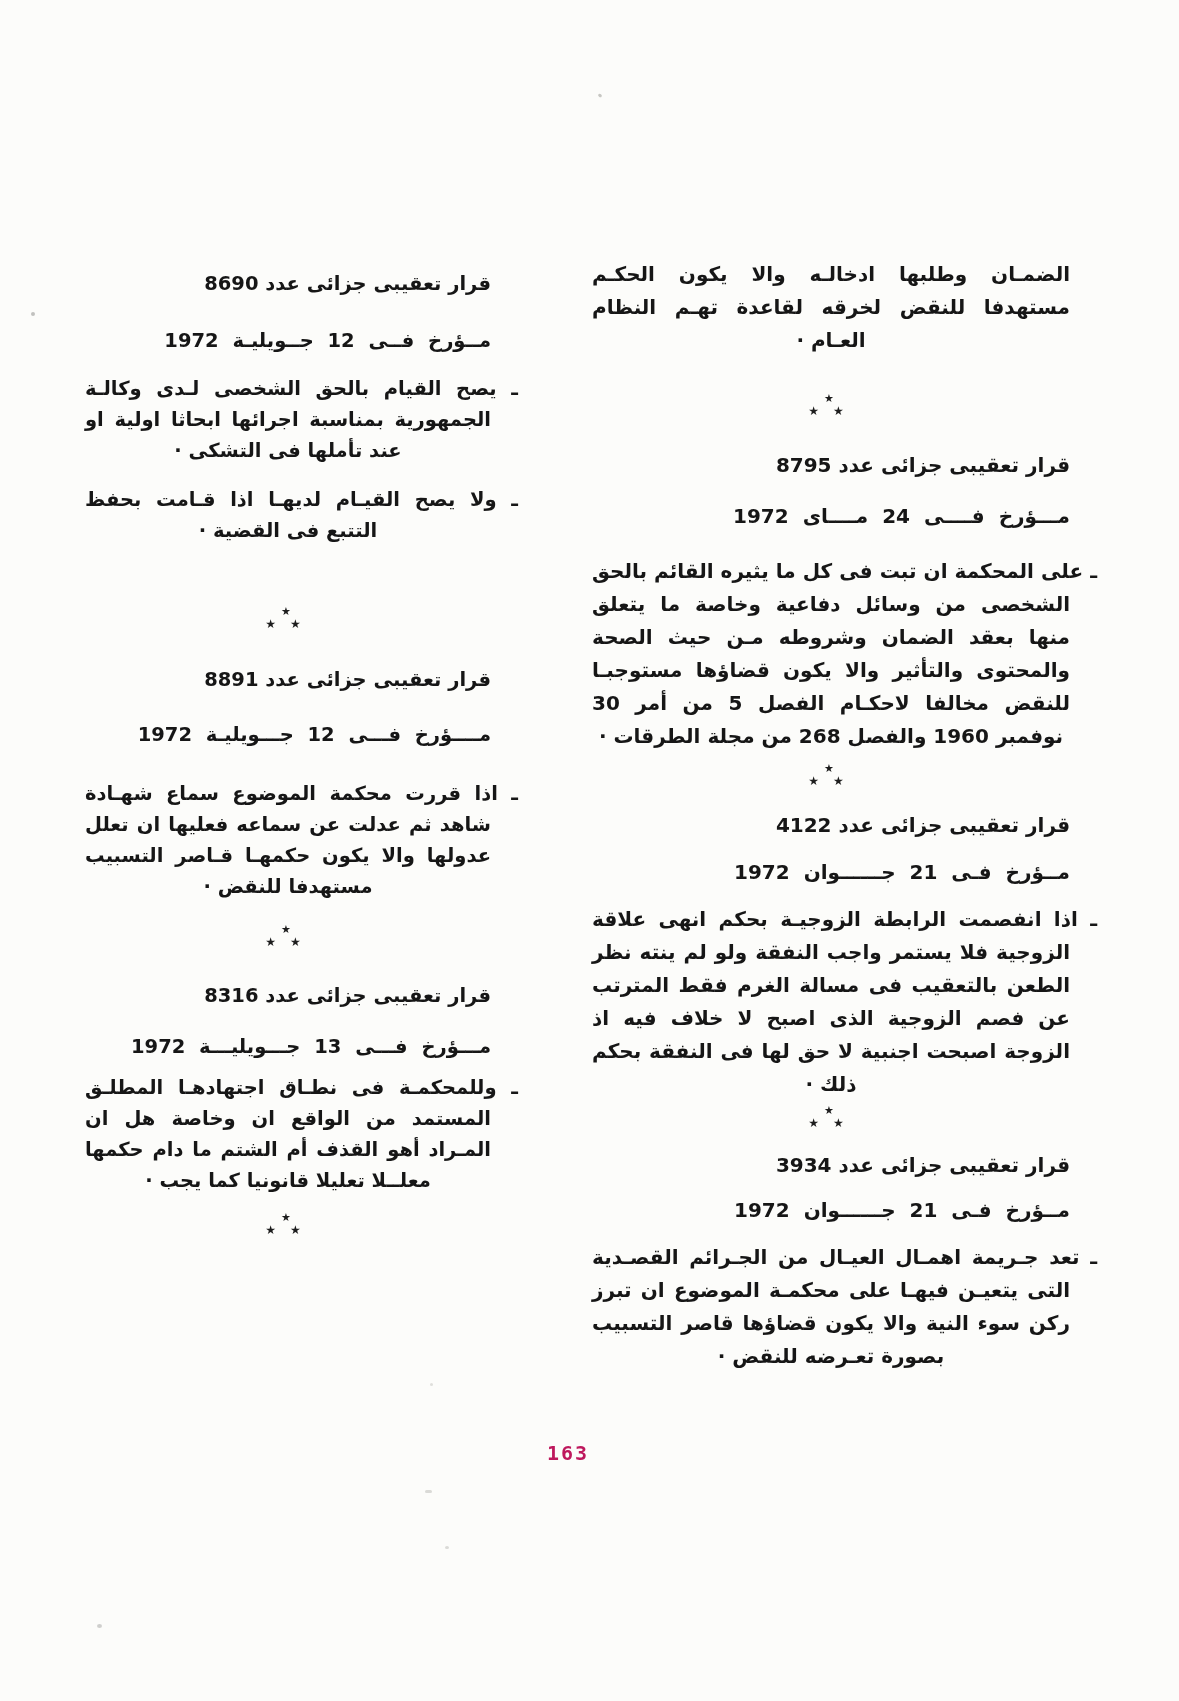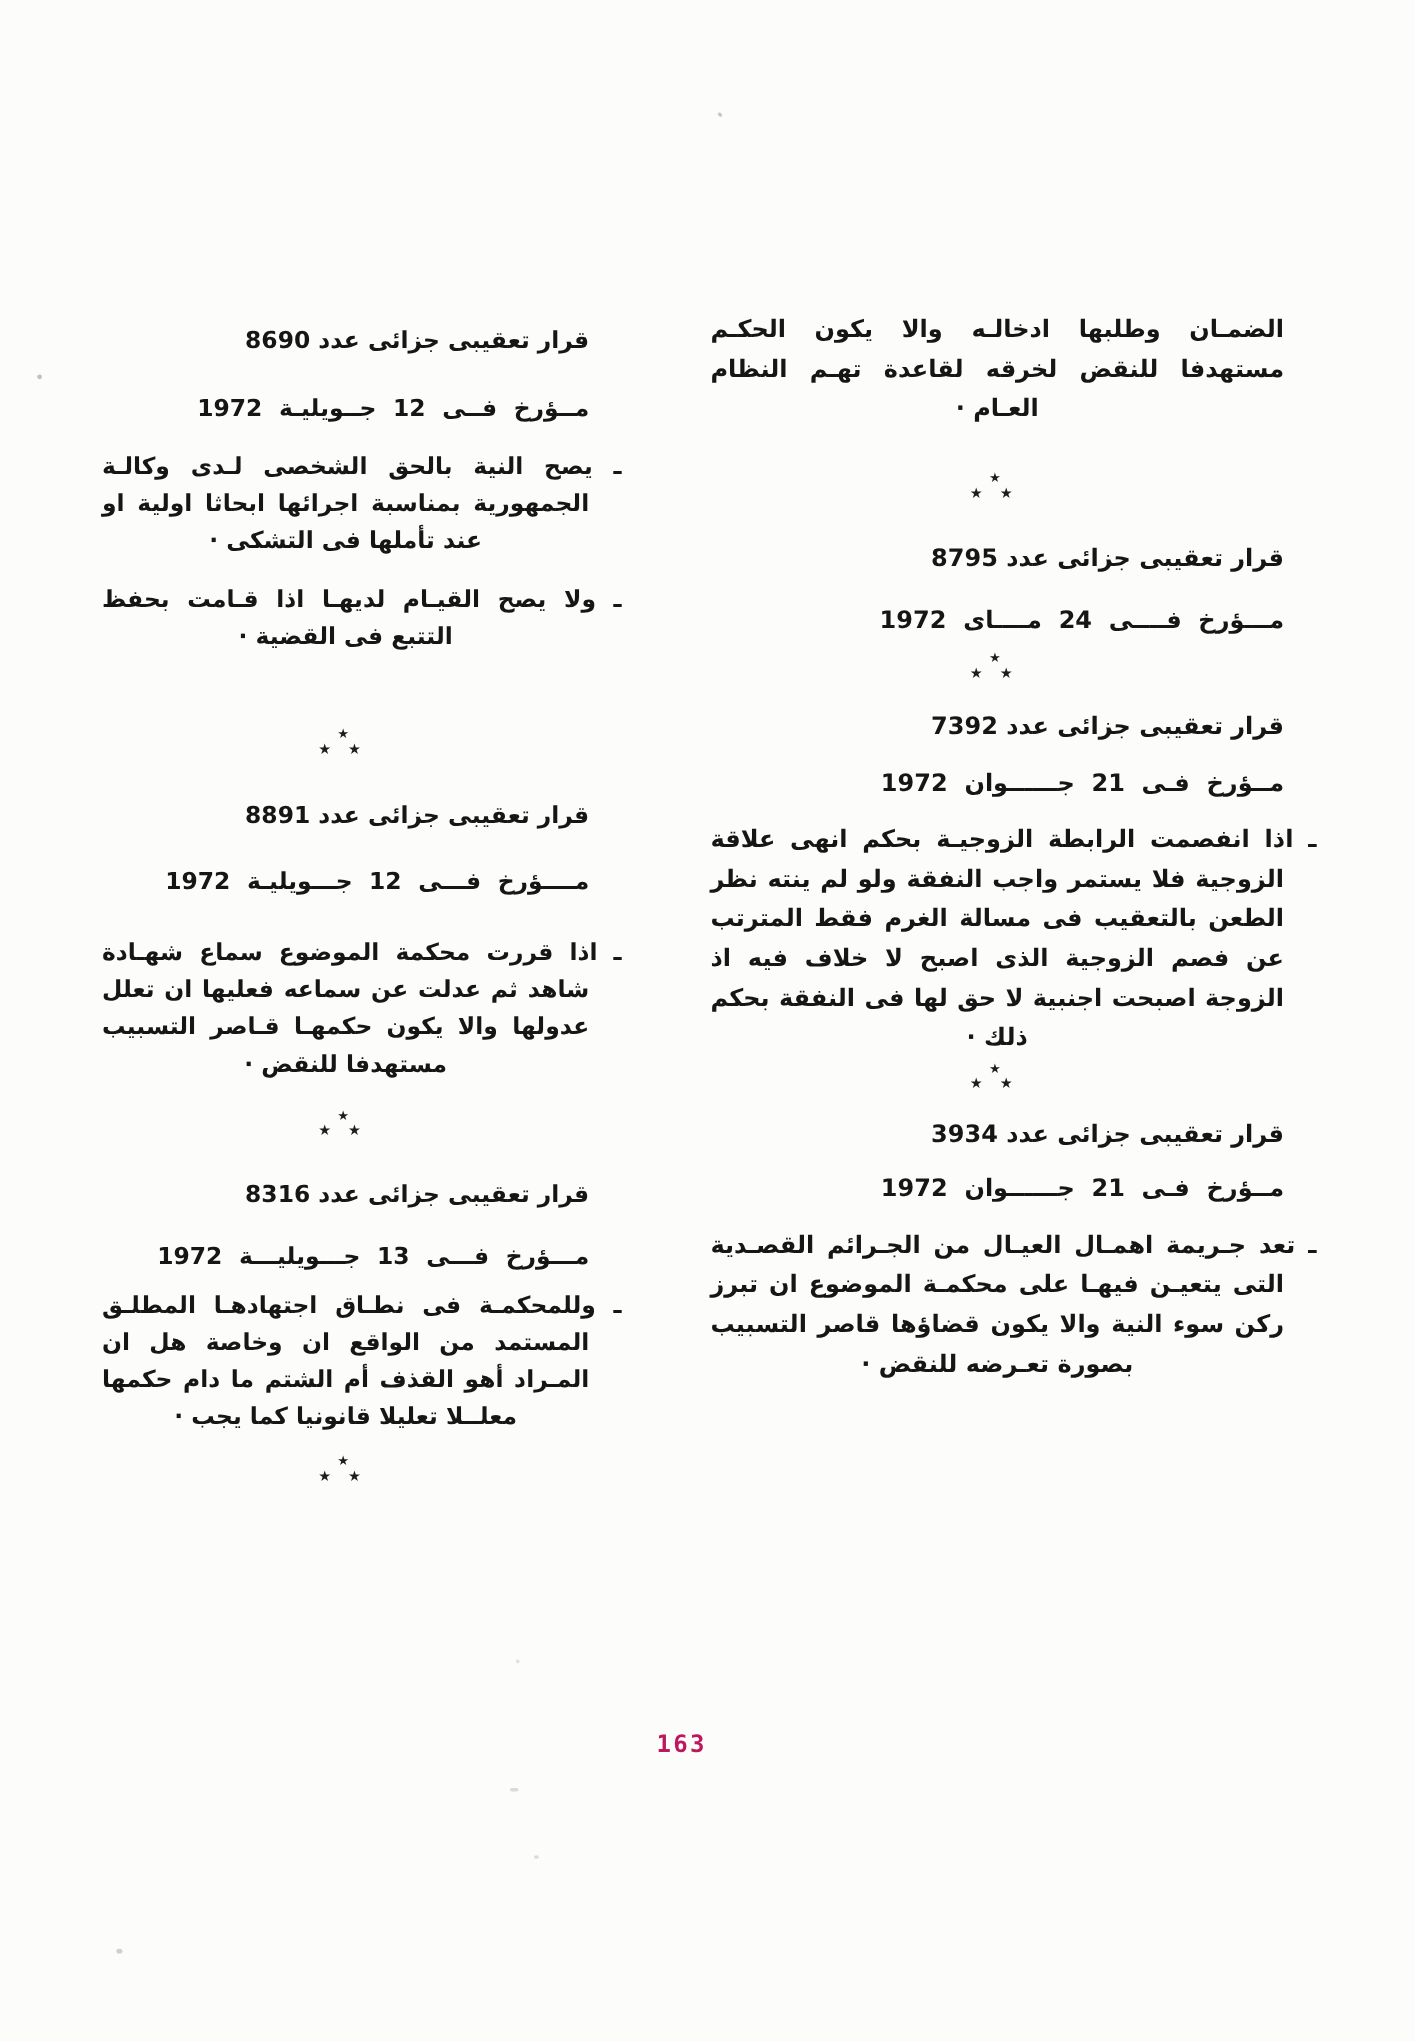--- a/index.html
+++ b/index.html
@@ -60,46 +60,47 @@
 
     <p class="para">الضمـان وطلبها ادخالـه والا يكون الحكـم مستهدفا للنقض لخرقه لقاعدة تهـم النظام العـام ·</p>
 
     <div class="stars" style="margin-top:36px">
       <span class="st-top">★</span>
       <span class="st-bottom">★ ★</span>
     </div>
 
     <h2 class="title" style="margin-top:26px">قرار تعقيبى جزائى عدد 8795</h2>
     <p class="date" style="margin-top:18px">مـــؤرخ فــــى 24 مــــاى 1972</p>
+    <p class="para hang" style="margin-top:22px">ـ على المحكمة ان تبت فى كل ما يثيره القائم بالحق الشخصى من وسائل دفاعية وخاصة ما يتعلق منها بعقد الضمان وشروطه مـن حيث الصحة والمحتوى والتأثير والا يكون قضاؤها مستوجبـا للنقض مخالفا لاحكـام الفصل 5 من أمر 30 نوفمبر 1960 والفصل 268 من مجلة الطرقات ·</p>
 
     <div class="stars" style="margin-top:10px">
       <span class="st-top">★</span>
       <span class="st-bottom">★ ★</span>
     </div>
 
-    <h2 class="title" style="margin-top:16px">قرار تعقيبى جزائى عدد 7392</h2>
+    <h2 class="title" style="margin-top:16px">قرار تعقيبى جزائى عدد 4122</h2>
     <p class="date" style="margin-top:14px">مــؤرخ فـى 21 جــــــوان 1972</p>
     <p class="para hang" style="margin-top:14px">ـ اذا انفصمت الرابطة الزوجيـة بحكم انهى علاقة الزوجية فلا يستمر واجب النفقة ولو لم ينته نظر الطعن بالتعقيب فى مسالة الغرم فقط المترتب عن فصم الزوجية الذى اصبح لا خلاف فيه اذ الزوجة اصبحت اجنبية لا حق لها فى النفقة بحكم ذلك ·</p>
 
     <div class="stars" style="margin-top:4px">
       <span class="st-top">★</span>
       <span class="st-bottom">★ ★</span>
     </div>
 
     <h2 class="title" style="margin-top:14px">قرار تعقيبى جزائى عدد 3934</h2>
     <p class="date" style="margin-top:12px">مــؤرخ فـى 21 جــــــوان 1972</p>
     <p class="para hang" style="margin-top:14px">ـ تعد جـريمة اهمـال العيـال من الجـرائم القصـدية التى يتعيـن فيهـا على محكمـة الموضوع ان تبرز ركن سوء النية والا يكون قضاؤها قاصر التسبيب بصورة تعـرضه للنقض ·</p>
 
   </div>
 
   <div class="col col-left" dir="rtl" lang="ar">
 
     <h2 class="title">قرار تعقيبى جزائى عدد 8690</h2>
     <p class="date" style="margin-top:26px">مــؤرخ فــى 12 جــويليـة 1972</p>
-    <p class="para hang" style="margin-top:17px">ـ يصح النية بالحق الشخصى لـدى وكالـة الجمهورية بمناسبة اجرائها ابحاثا اولية او عند تأملها فى التشكى ·</p>
+    <p class="para hang" style="margin-top:17px">ـ يصح القيام بالحق الشخصى لـدى وكالـة الجمهورية بمناسبة اجرائها ابحاثا اولية او عند تأملها فى التشكى ·</p>
     <p class="para hang" style="margin-top:18px">ـ ولا يصح القيـام لديهـا اذا قـامت بحفظ التتبع فى القضية ·</p>
 
     <div class="stars" style="margin-top:60px">
       <span class="st-top">★</span>
       <span class="st-bottom">★ ★</span>
     </div>
 
     <h2 class="title" style="margin-top:28px">قرار تعقيبى جزائى عدد 8891</h2>
     <p class="date" style="margin-top:24px">مــــؤرخ فـــى 12 جـــويليـة 1972</p>
     <p class="para hang" style="margin-top:28px">ـ اذا قررت محكمة الموضوع سماع شهـادة شاهد ثم عدلت عن سماعه فعليها ان تعلل عدولها والا يكون حكمهـا قـاصر التسبيب مستهدفا للنقض ·</p>

